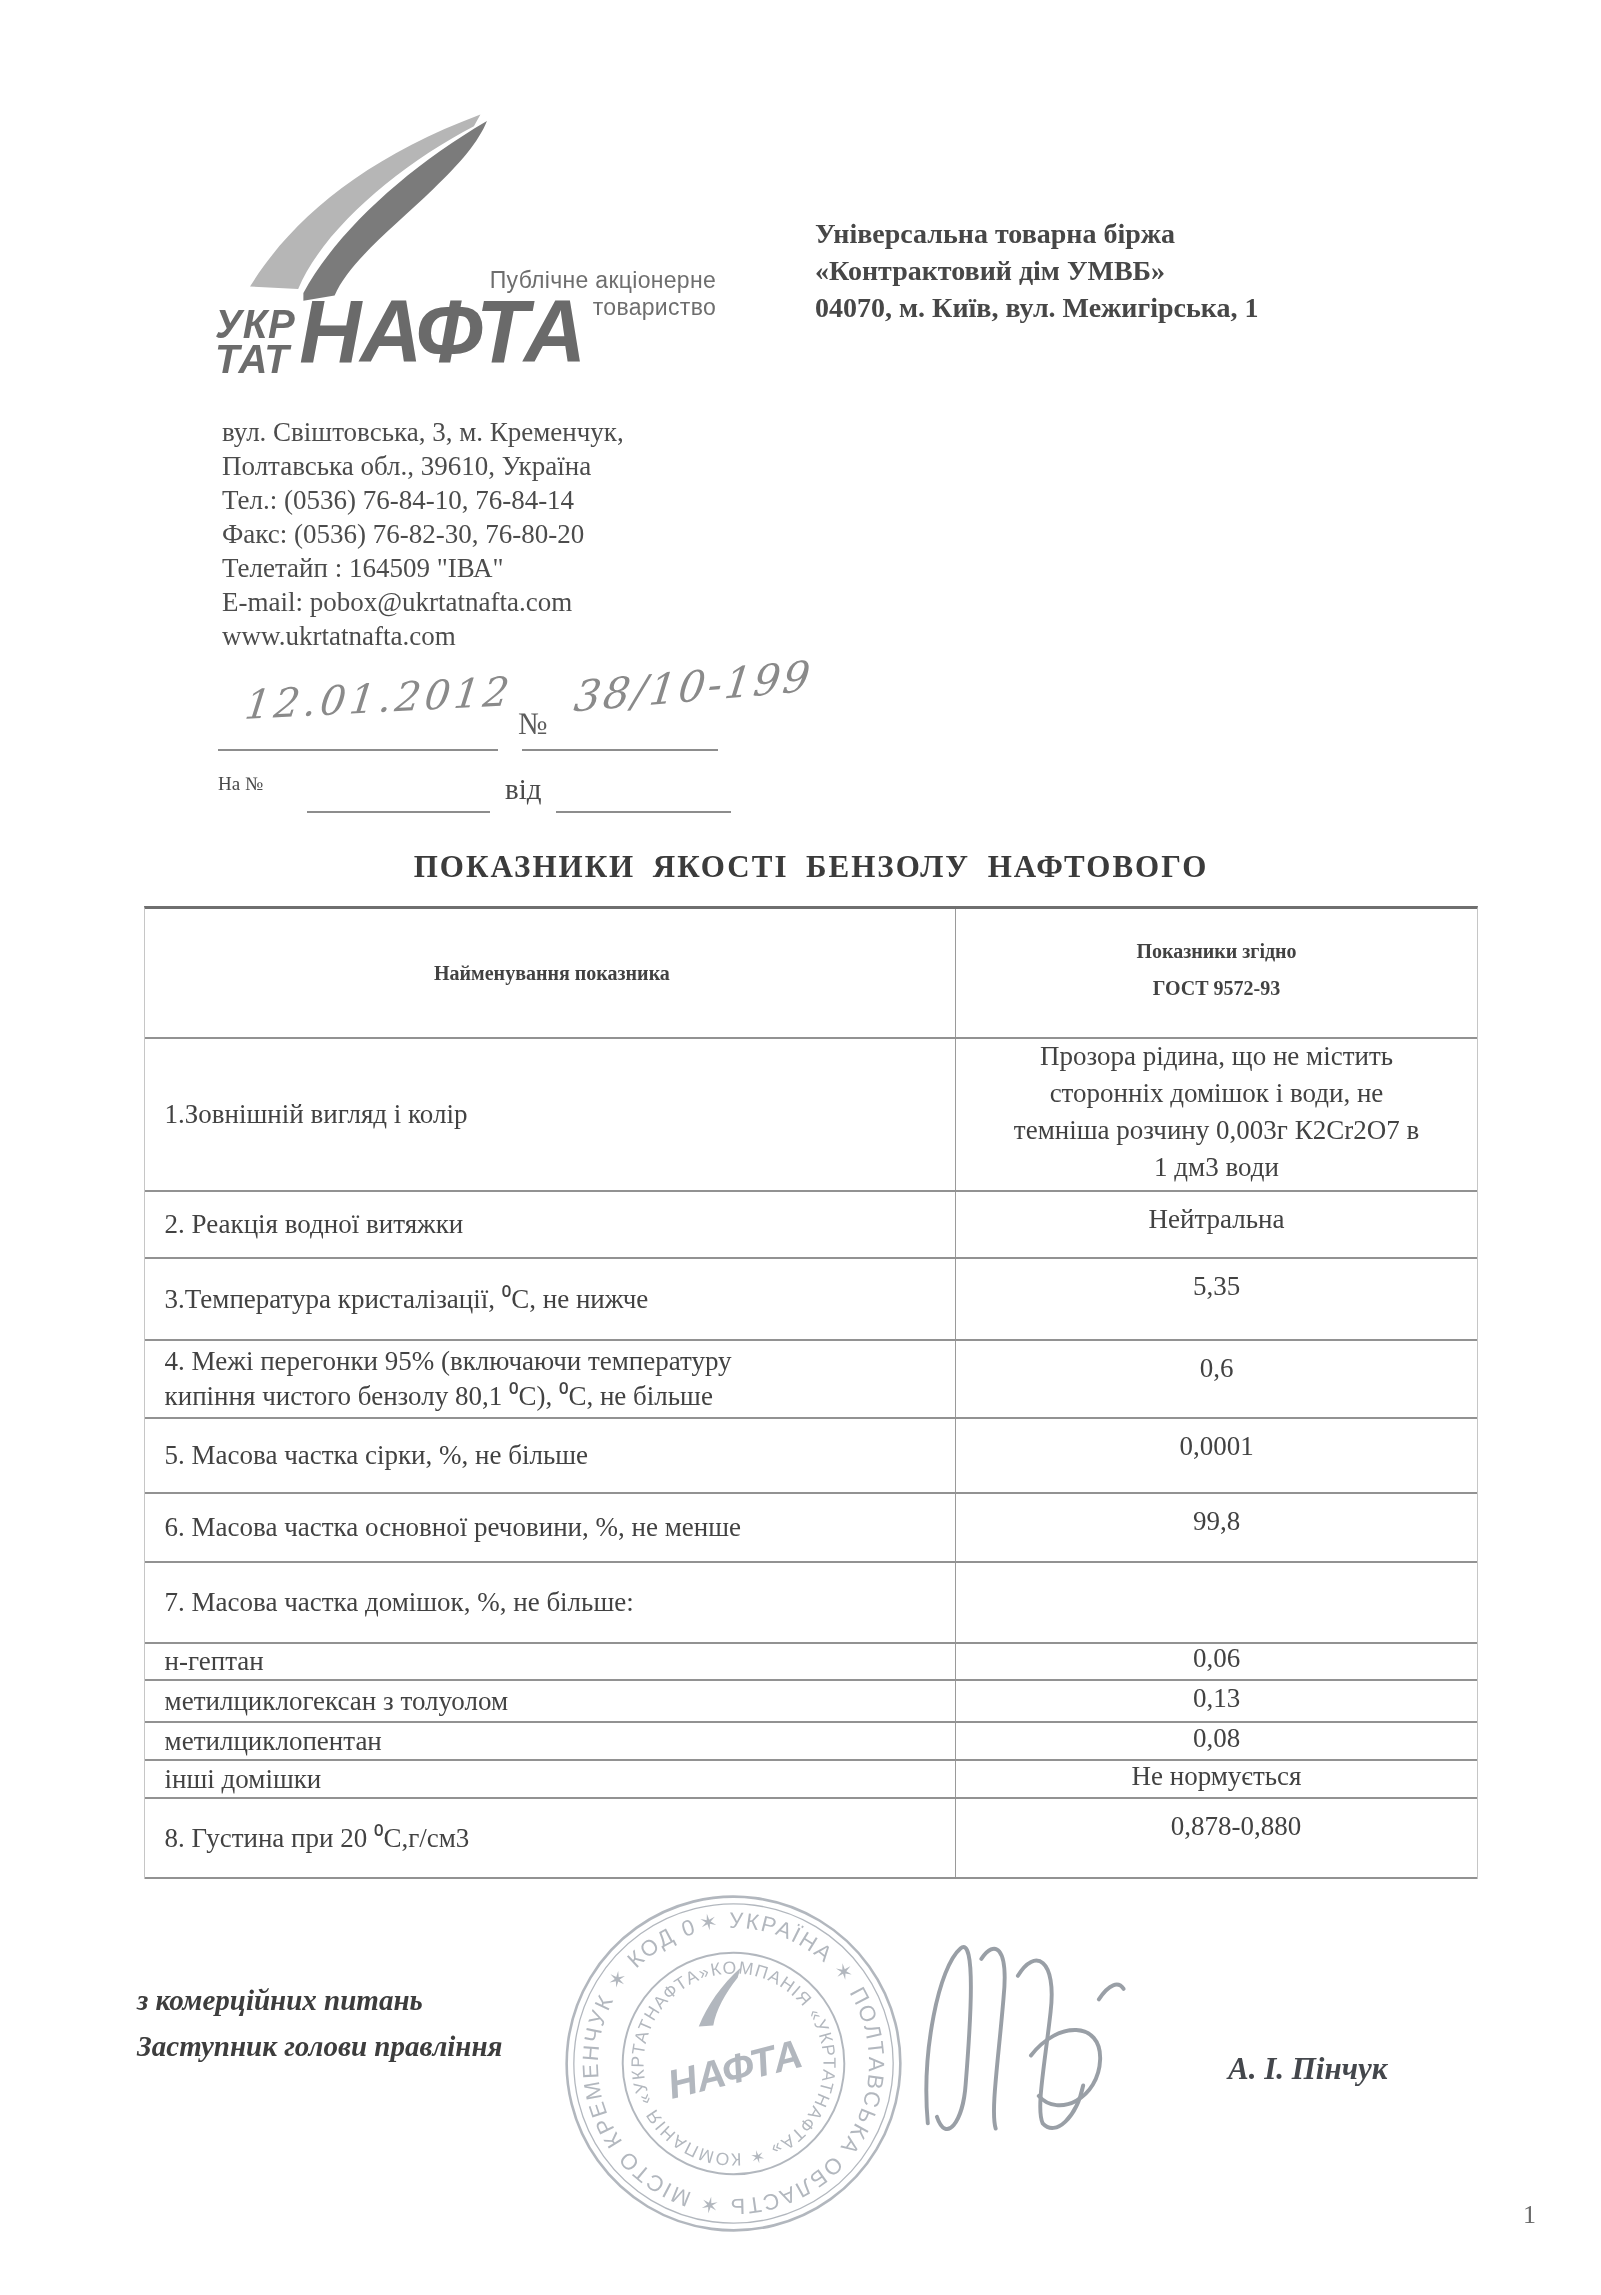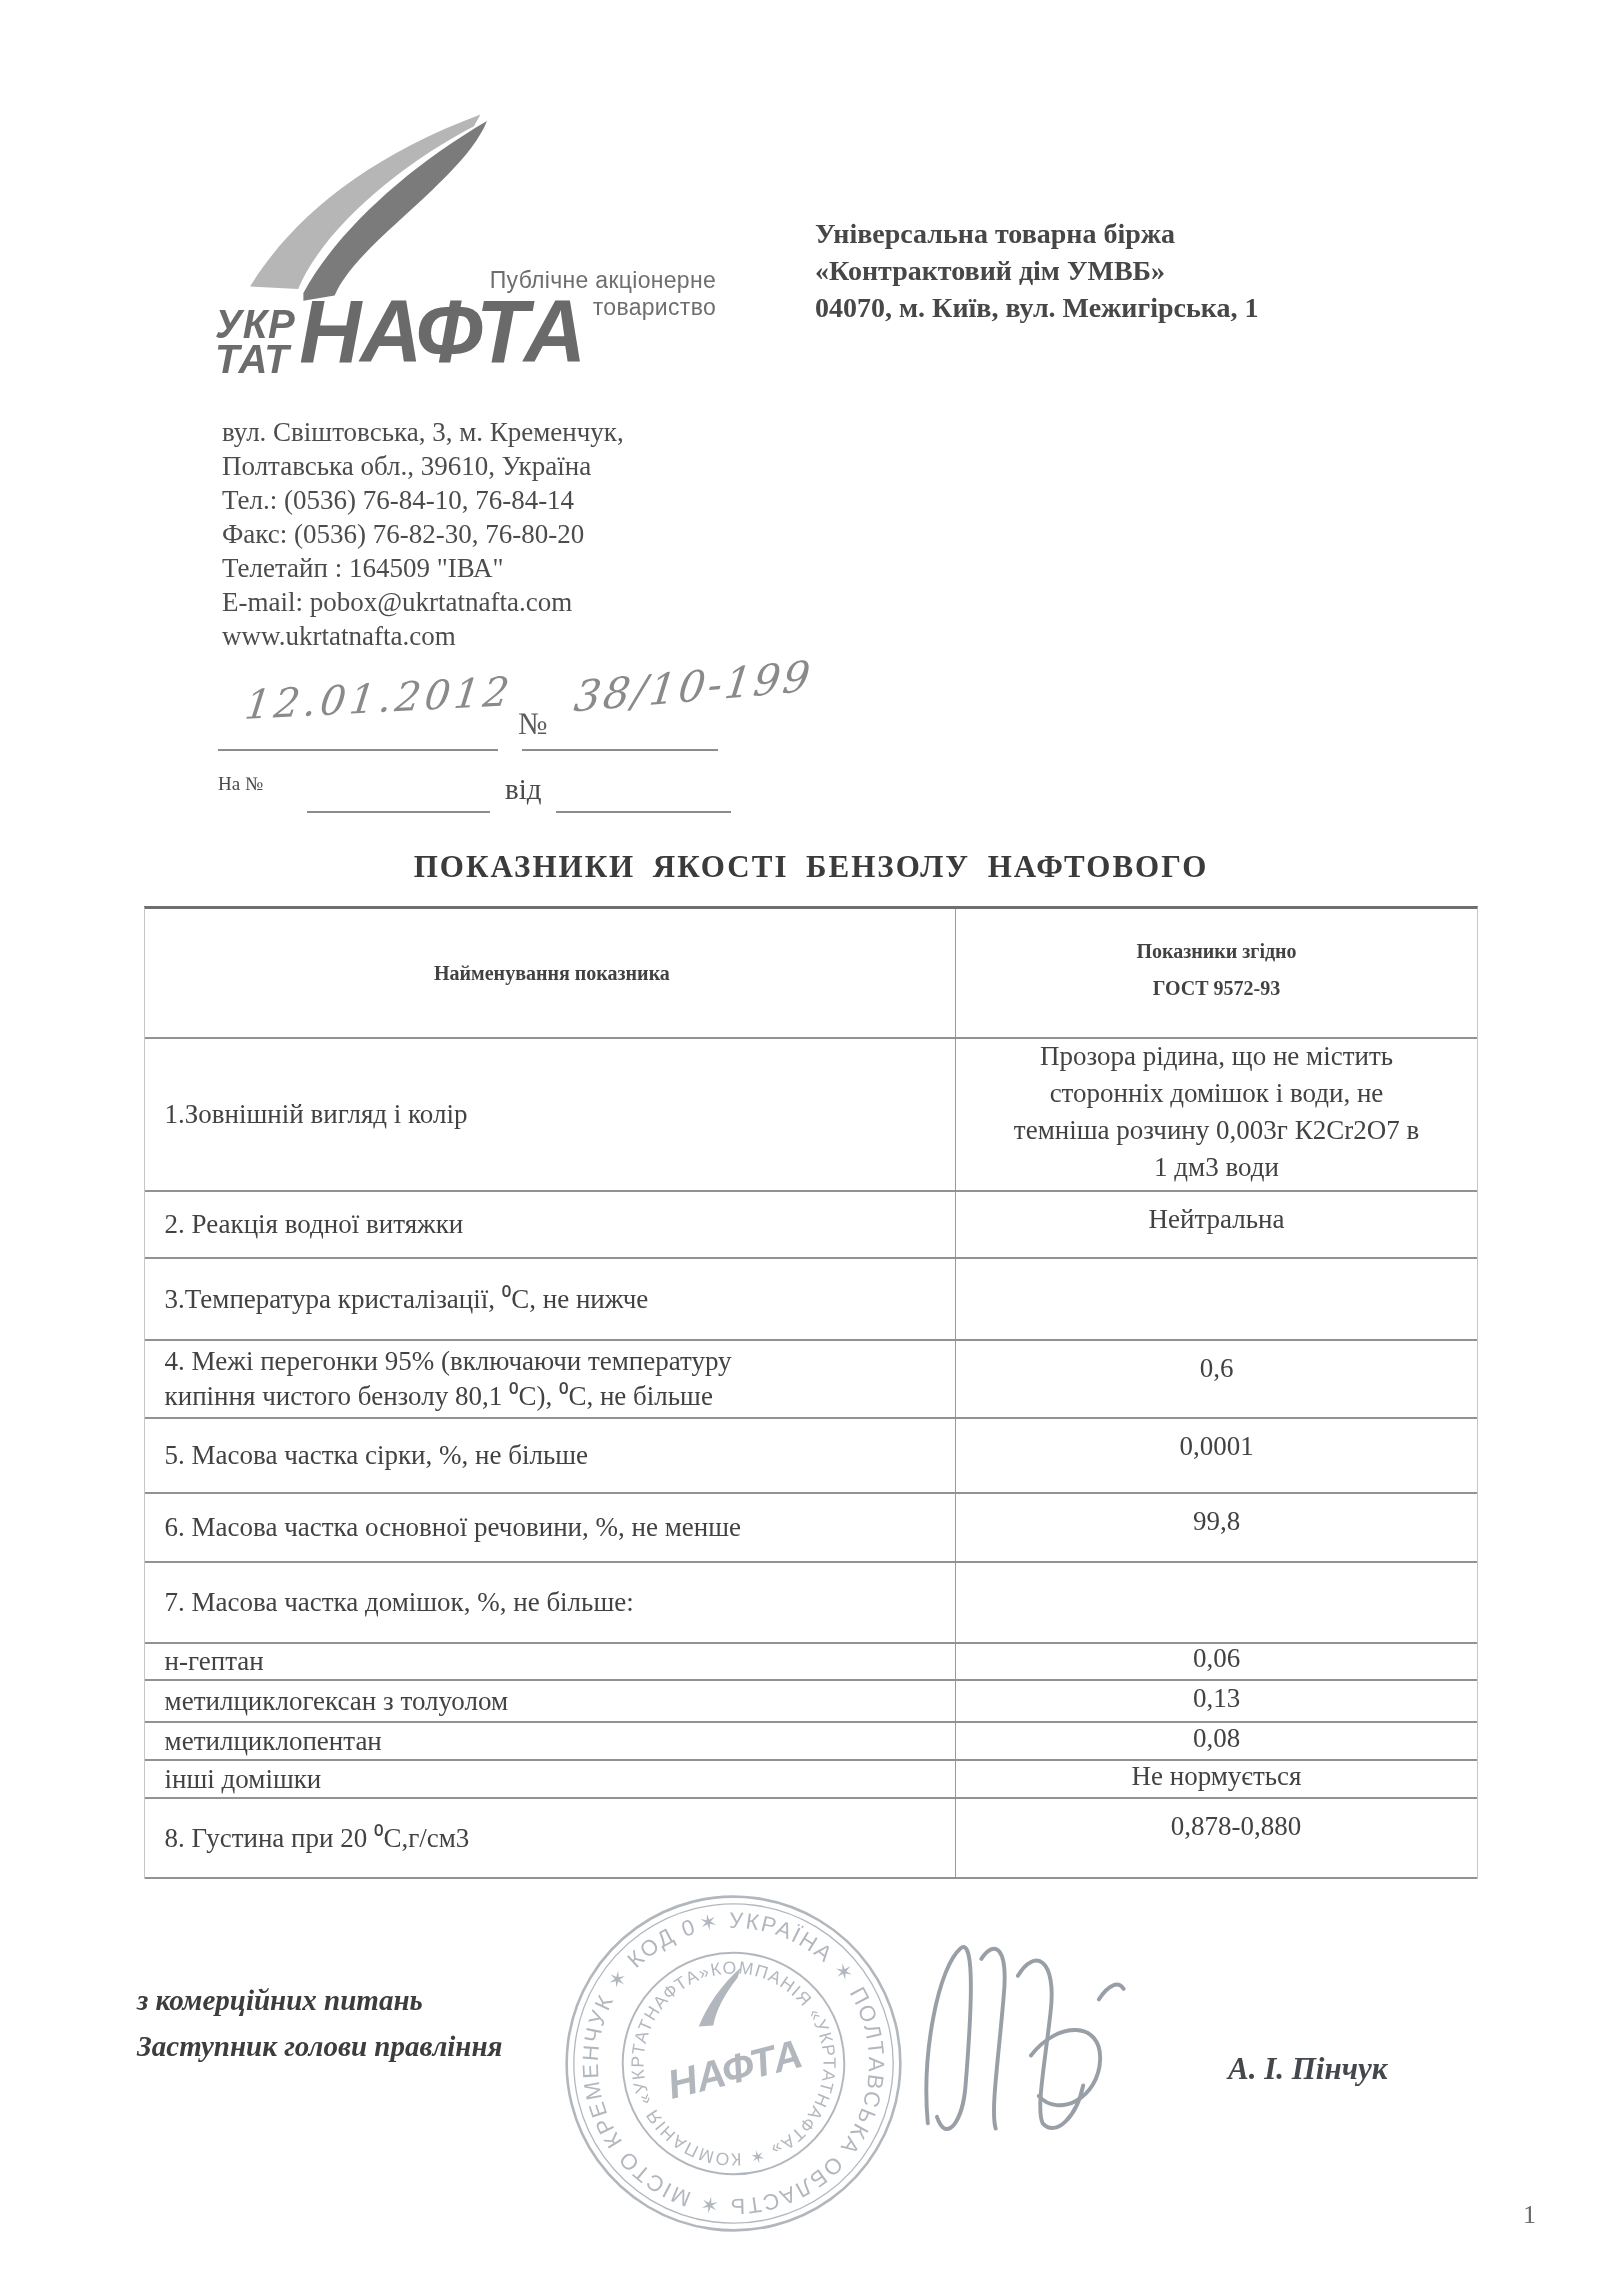--- a/index.html
+++ b/index.html
@@ -174,20 +174,23 @@
           <span class="txt">2. Реакція водної витяжки</span>
         </div>
       <div class="cell-value">
           <span class="txt">Нейтральна</span>
         </div>
     </div>
     <div class="trow r2">
       <div class="cell-name">
           <span class="txt">3.Температура кристалізації, ⁰С, не нижче</span>
         </div>
+      <div class="cell-value">
+          <span class="txt">5,35</span>
+        </div>
     </div>
     <div class="trow r3">
       <div class="cell-name">
           <span class="txt">4. Межі перегонки 95% (включаючи температуру
 кипіння чистого бензолу 80,1 ⁰С), ⁰С, не більше</span>
         </div>
       <div class="cell-value">
           <span class="txt">0,6</span>
         </div>
     </div>

